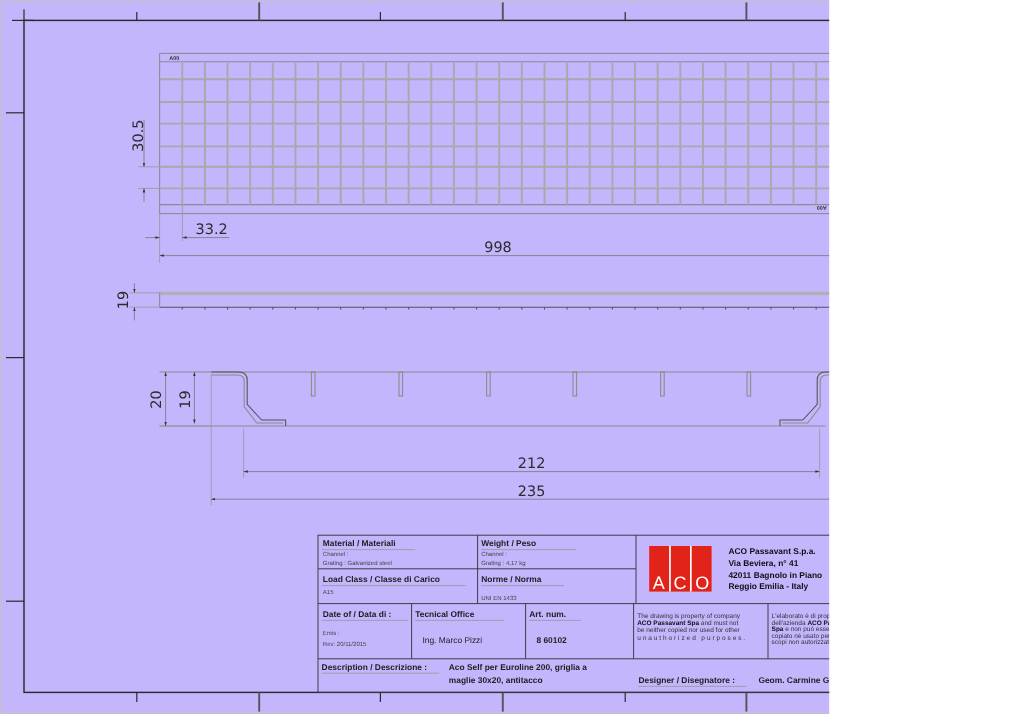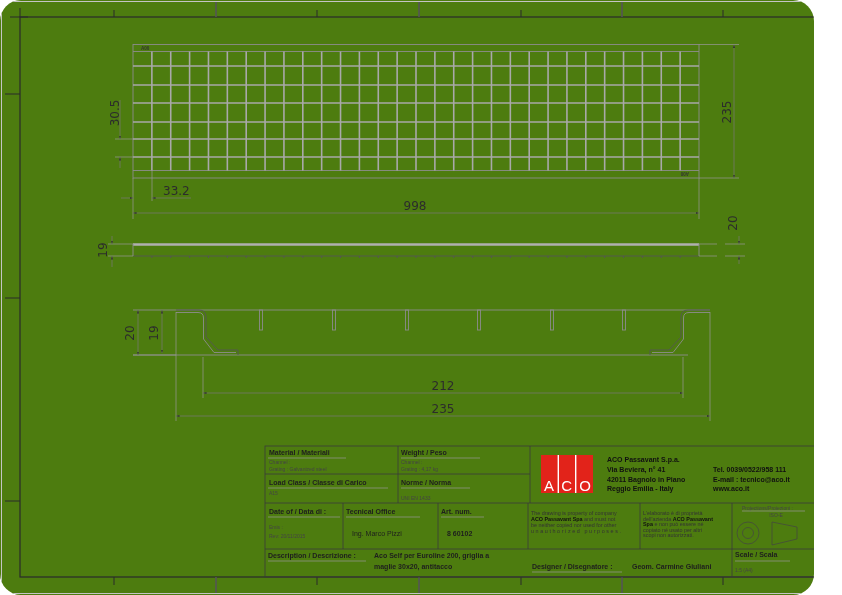--- a/index.html
+++ b/index.html
@@ -1,16 +1,16 @@
 <!DOCTYPE html>
 <html><head>
 <meta charset="utf-8">
 <style>
   html, body { margin: 0; padding: 0; background: #ffffff; }
-  #sheet { position: relative; width: 814px; height: 595px; overflow: hidden; background: #4d7c0f; border-radius: 21px; }
+  #sheet { position: relative; width: 691px; height: 595px; overflow: hidden; background: #c4b5fd; }
   svg { display: block; }
   .frame { fill: none; stroke: #2a2a2a; stroke-width: 1.2; }
   .outer { fill: none; stroke: #c4c4c4; stroke-width: 1; }
   .tick { stroke: #2a2a2a; stroke-width: 1; }
   .tick-tall { stroke: #555555; stroke-width: 1.6; }
   .part { fill: none; stroke: #8c8c8c; stroke-width: 0.9; }
   .part-dark { fill: none; stroke: #555555; stroke-width: 0.9; }
   .gridbar { stroke: #a9a9a9; stroke-width: 1.6; }
   .thick-gray { stroke: #b0b0b0; stroke-width: 2.6; }
   .dim { stroke: #7a7a7a; stroke-width: 0.7; fill: none; }

